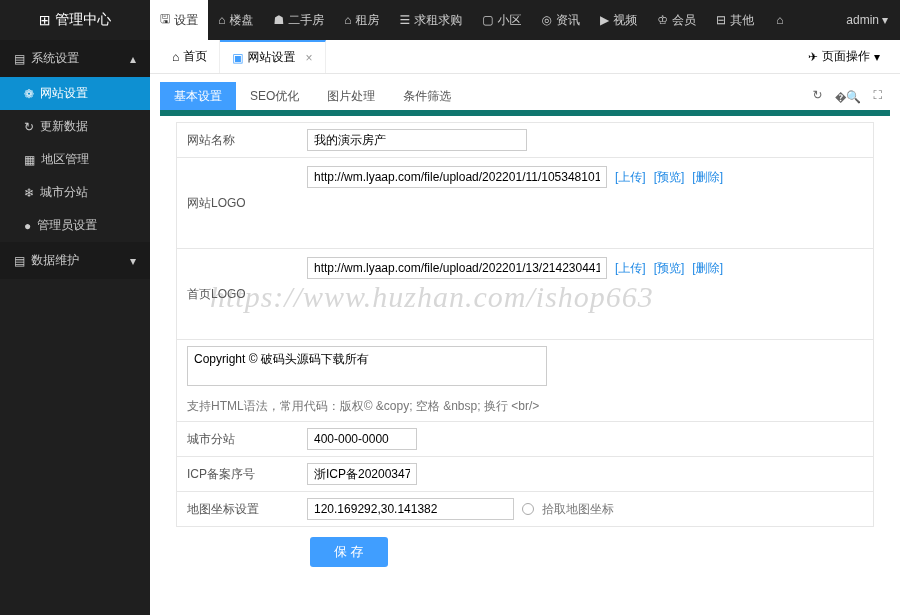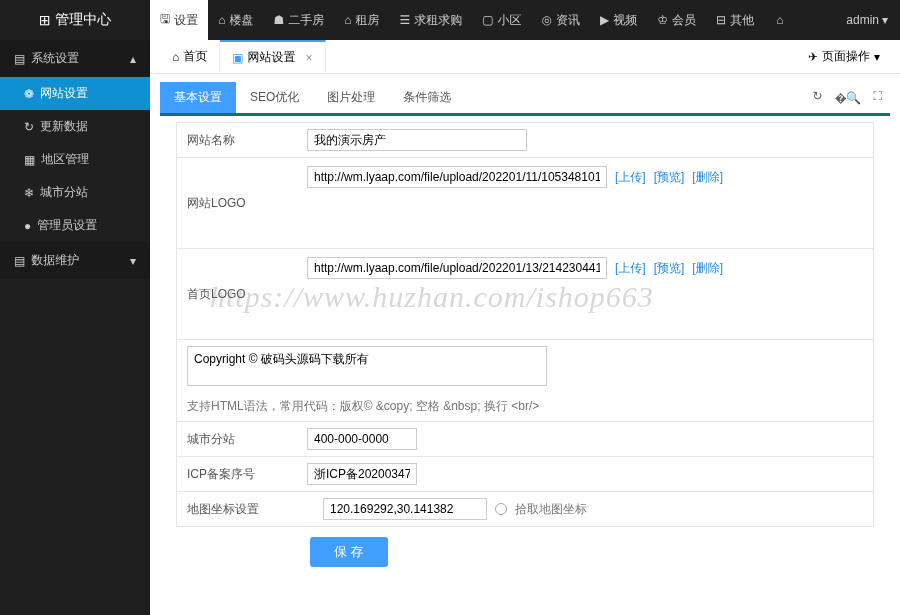--- a/index.html
+++ b/index.html
@@ -16,36 +16,36 @@
 .sidebar .menu-group { padding: 10px 14px; display: flex; align-items: center; justify-content: space-between; cursor: pointer; font-size: 12px; background: #1a1a1a; }
 .sidebar .menu-item { padding: 8px 14px 8px 24px; cursor: pointer; display: flex; align-items: center; gap: 6px; font-size: 12px; }
 .sidebar .menu-item.active { background: #0e90d2; color: #fff; }
 .main { flex: 1; background: #fff; display: flex; flex-direction: column; }
 .tabs-bar { height: 34px; border-bottom: 1px solid #e6e6e6; display: flex; align-items: center; justify-content: space-between; padding: 0 10px; background: #fff; }
 .tabs-left { display: flex; align-items: center; height: 100%; }
 .tabs-bar .tab { padding: 0 12px; height: 100%; display: flex; align-items: center; gap: 4px; border-right: 1px solid #eee; cursor: pointer; position: relative; }
 .tabs-bar .tab.active { border-top: 2px solid #409eff; padding-top: 0; }
 .tabs-bar .tab .close { margin-left: 6px; color: #999; }
 .page-actions { padding: 0 10px; cursor: pointer; display: flex; align-items: center; gap: 4px; }
-.inner-tabs { height: 34px; background: #fff; display: flex; align-items: center; justify-content: space-between; border-bottom: 3px solid #0f766e; margin: 8px 10px 0 10px; }
+.inner-tabs { height: 34px; background: #fff; display: flex; align-items: center; justify-content: space-between; border-bottom: 6px solid #0f766e; margin: 8px 10px 0 10px; }
 .inner-tabs .inner-left { display: flex; height: 100%; }
 .inner-tabs .inner-tab { padding: 0 14px; height: 100%; display: flex; align-items: center; cursor: pointer; color: #555; }
 .inner-tabs .inner-tab.active { background: #409eff; color: #fff; }
 .inner-tabs .inner-right { display: flex; gap: 12px; padding-right: 8px; color: #666; }
 .form-area { padding: 6px 26px; }
 .form-row { display: flex; border: 1px solid #e6e6e6; border-top: none; }
 .form-row:first-child { border-top: 1px solid #e6e6e6; }
 .form-row .label { width: 120px; padding: 8px 10px; color: #555; display: flex; align-items: center; }
 .form-row .field { flex: 1; padding: 6px 10px; display: flex; align-items: center; gap: 8px; flex-wrap: wrap; }
 .form-row .field-col { flex-direction: column; align-items: flex-start; }
 input[type=text] { border: 1px solid #ccc; padding: 3px 6px; font-size: 12px; height: 22px; }
 .inp-mid { width: 220px; }
 .inp-long { width: 300px; }
 .inp-short { width: 110px; }
-.inp-med2 { width: 164px; margin-left: 16px; }
+.inp-med2 { width: 207px; }
 textarea { border: 1px solid #ccc; padding: 4px 6px; font-size: 12px; width: 360px; height: 40px; resize: none; font-family: inherit; }
 .link { color: #1e88e5; cursor: pointer; }
 .hint { color: #777; font-size: 12px; }
 .btn-save { background: #409eff; color: #fff; border: none; padding: 6px 24px; border-radius: 3px; cursor: pointer; font-size: 13px; margin: 10px 0 12px 134px; }
 .help-icon { width: 14px; height: 14px; border-radius: 50%; background: #ddd; color: #888; display: inline-flex; align-items: center; justify-content: center; font-size: 10px; }
 .radio-dot { width: 12px; height: 12px; border: 1px solid #aaa; border-radius: 50%; display: inline-block; }
 .logo-row .field { padding-top: 8px; padding-bottom: 8px; }
 .icon { font-style: normal; }
 .watermark { position: absolute; top: 280px; left: 210px; font-size: 30px; color: rgba(130,130,130,0.32); font-family: "Times New Roman", serif; font-style: italic; pointer-events: none; letter-spacing: 1px; }
 </style>

